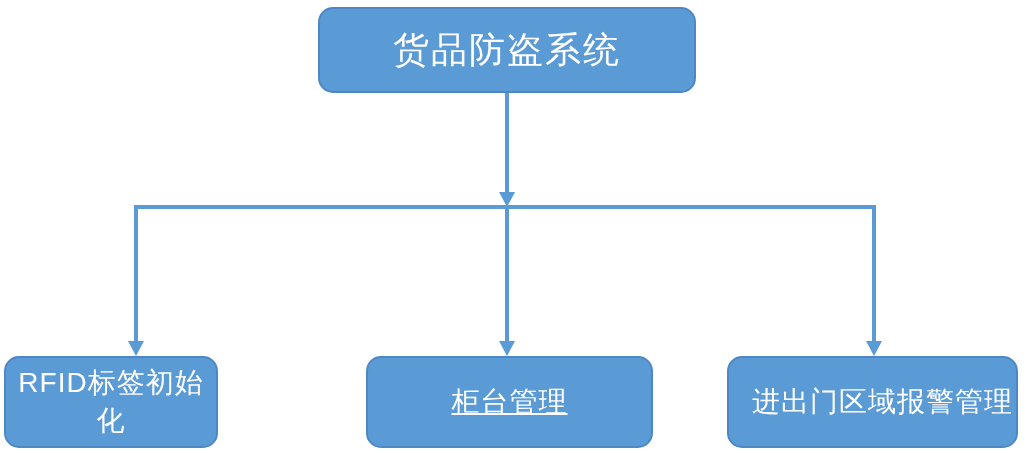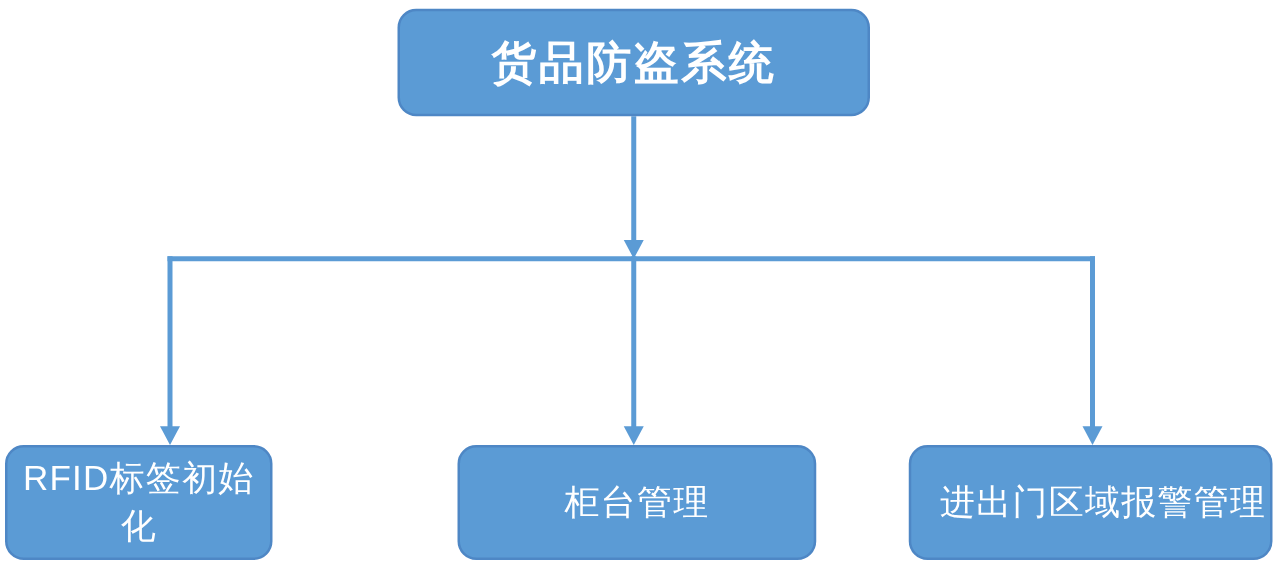--- a/index.html
+++ b/index.html
@@ -46,30 +46,29 @@
     align-items: center;
     justify-content: center;
     text-align: center;
     cursor: default;
   }
   .node-root {
     left: 318px; top: 7px;
     width: 378px; height: 86px;
     font-size: 36px;
     letter-spacing: 2px;
-    font-weight: bold;
   }
   .node-child {
     top: 356px;
     height: 92px;
     font-size: 28px;
     letter-spacing: 1px;
   }
   .node-rfid    { left: 4px;   width: 214px; }
-  .node-counter { left: 366px; width: 287px; }
+  .node-counter { left: 366px; width: 287px; text-decoration: underline; }
   .node-alarm   { left: 727px; width: 291px; padding-left: 20px; }
 </style>
 </head>
 <body>
 
 <div class="canvas">
 
   <svg class="connectors" viewBox="0 0 1030 453" xmlns="http://www.w3.org/2000/svg">
 
     <line class="edge" x1="507" y1="93" x2="507" y2="193"></line>

